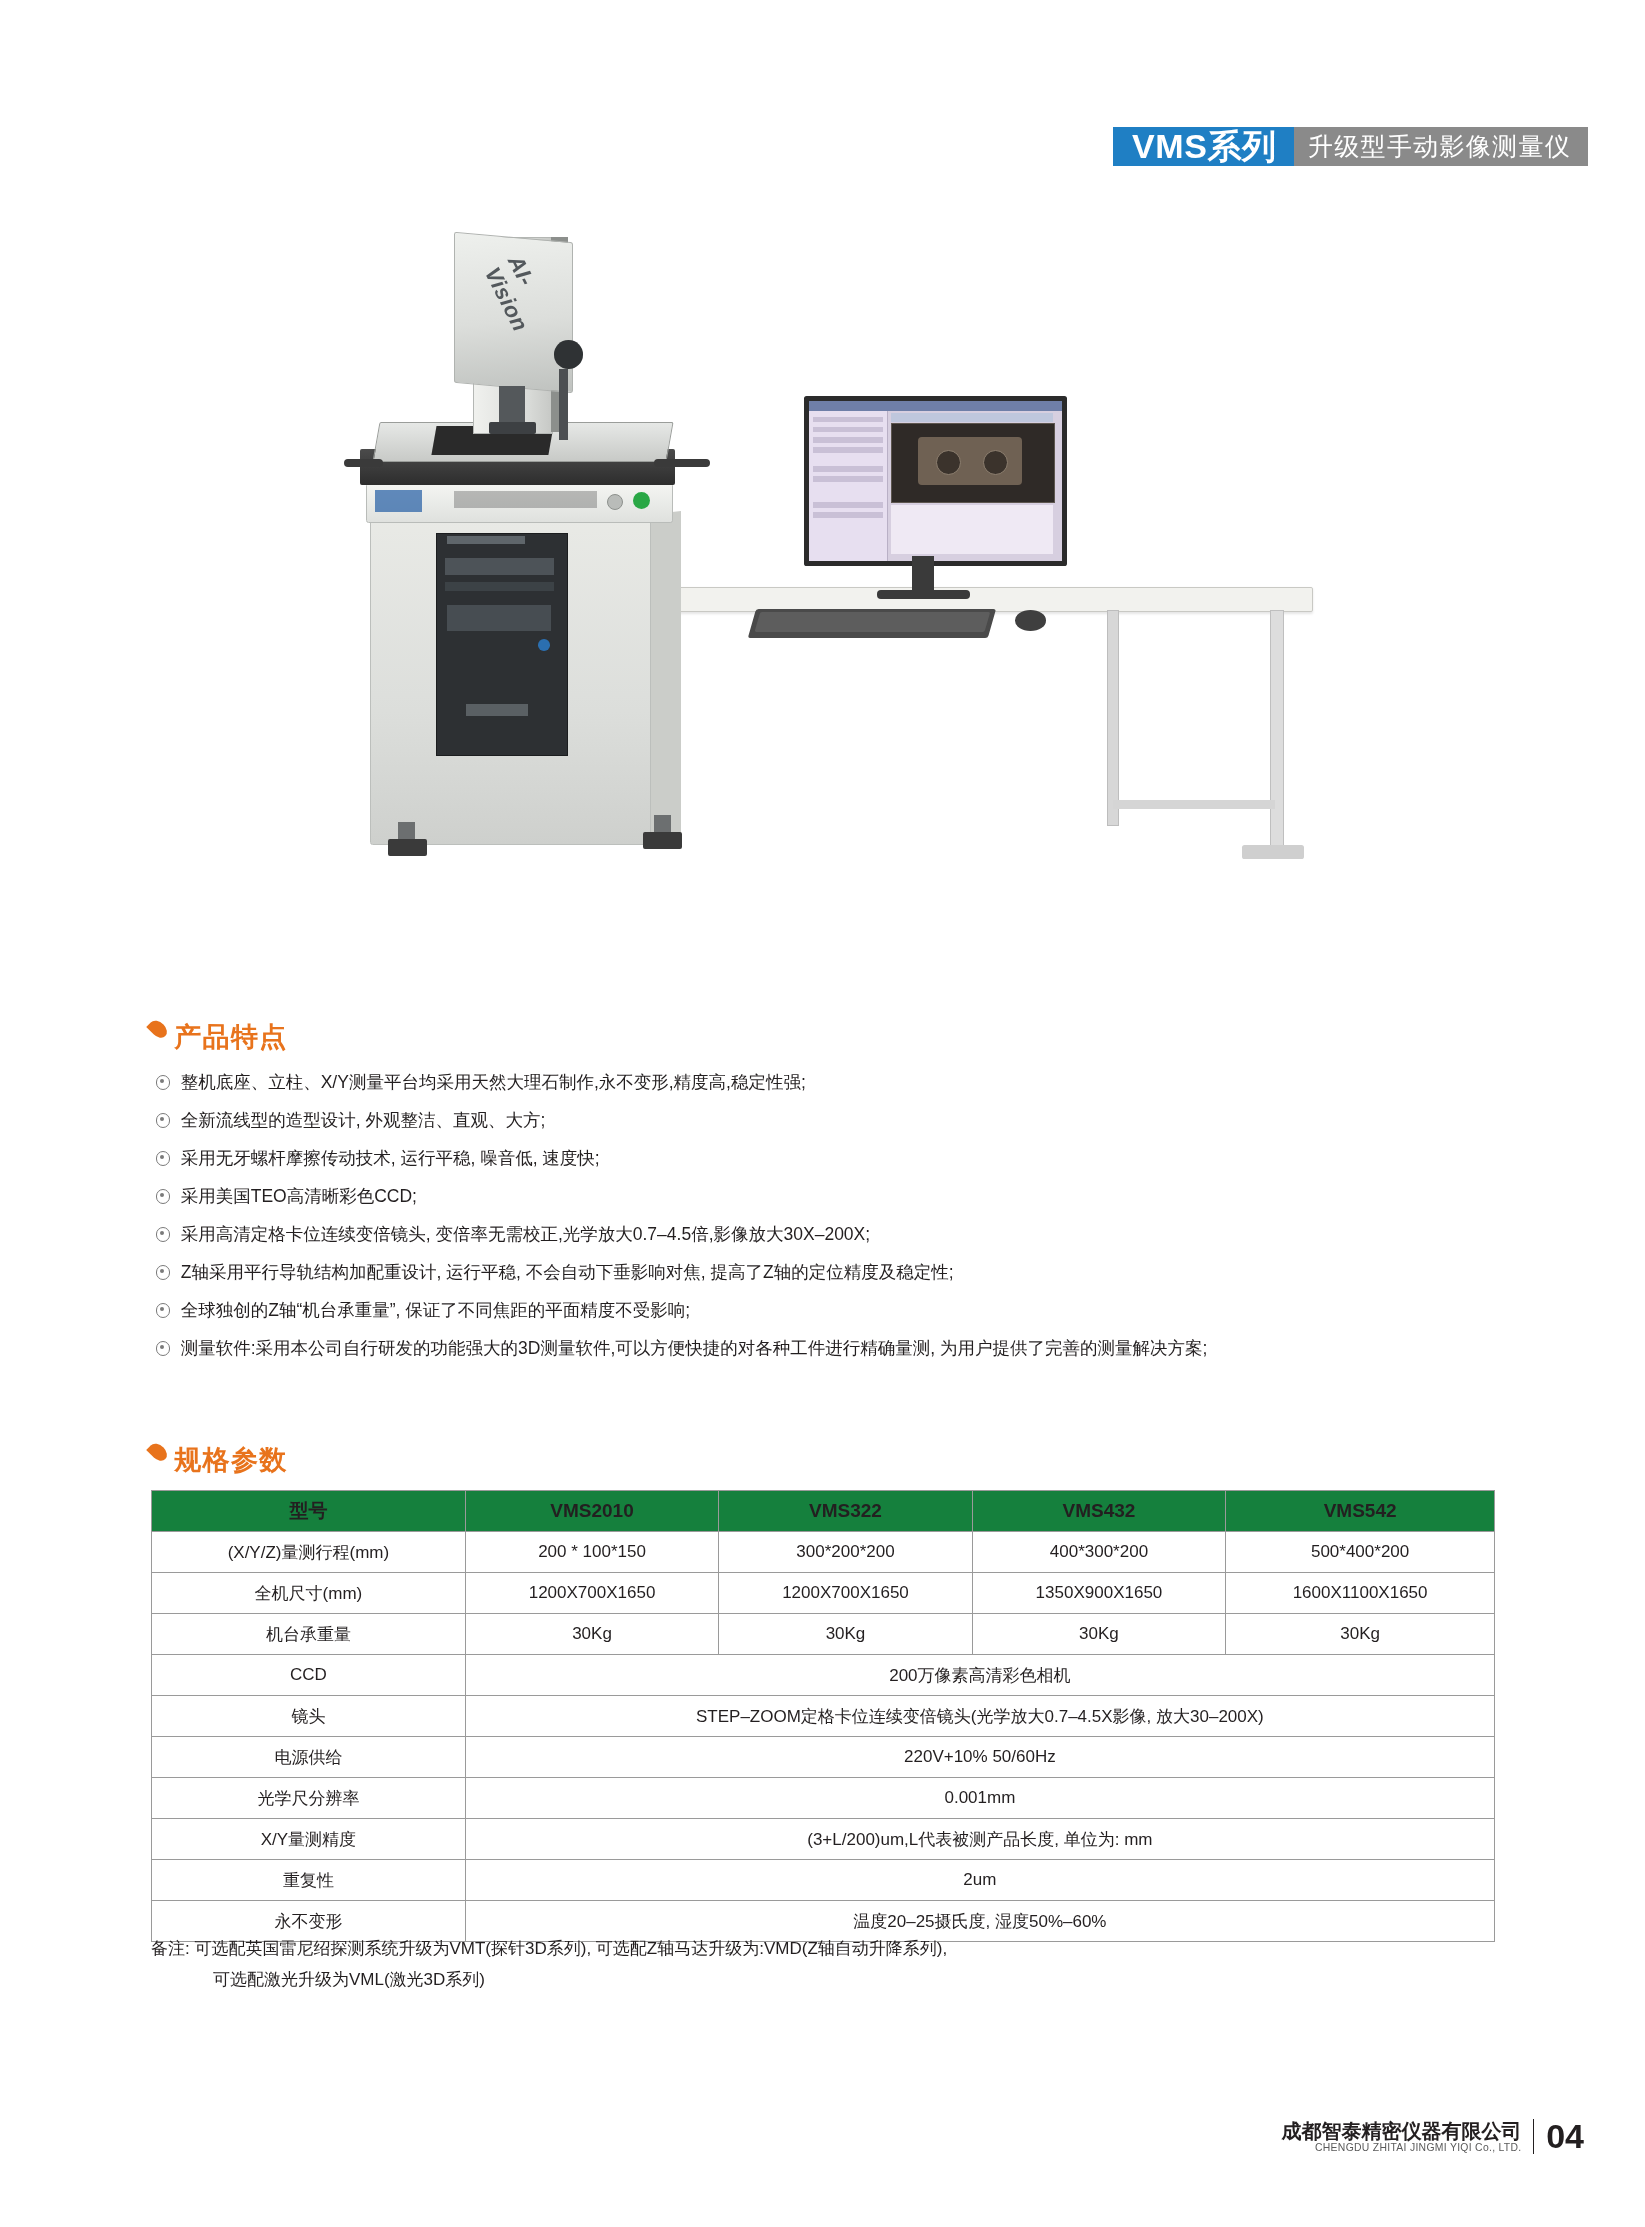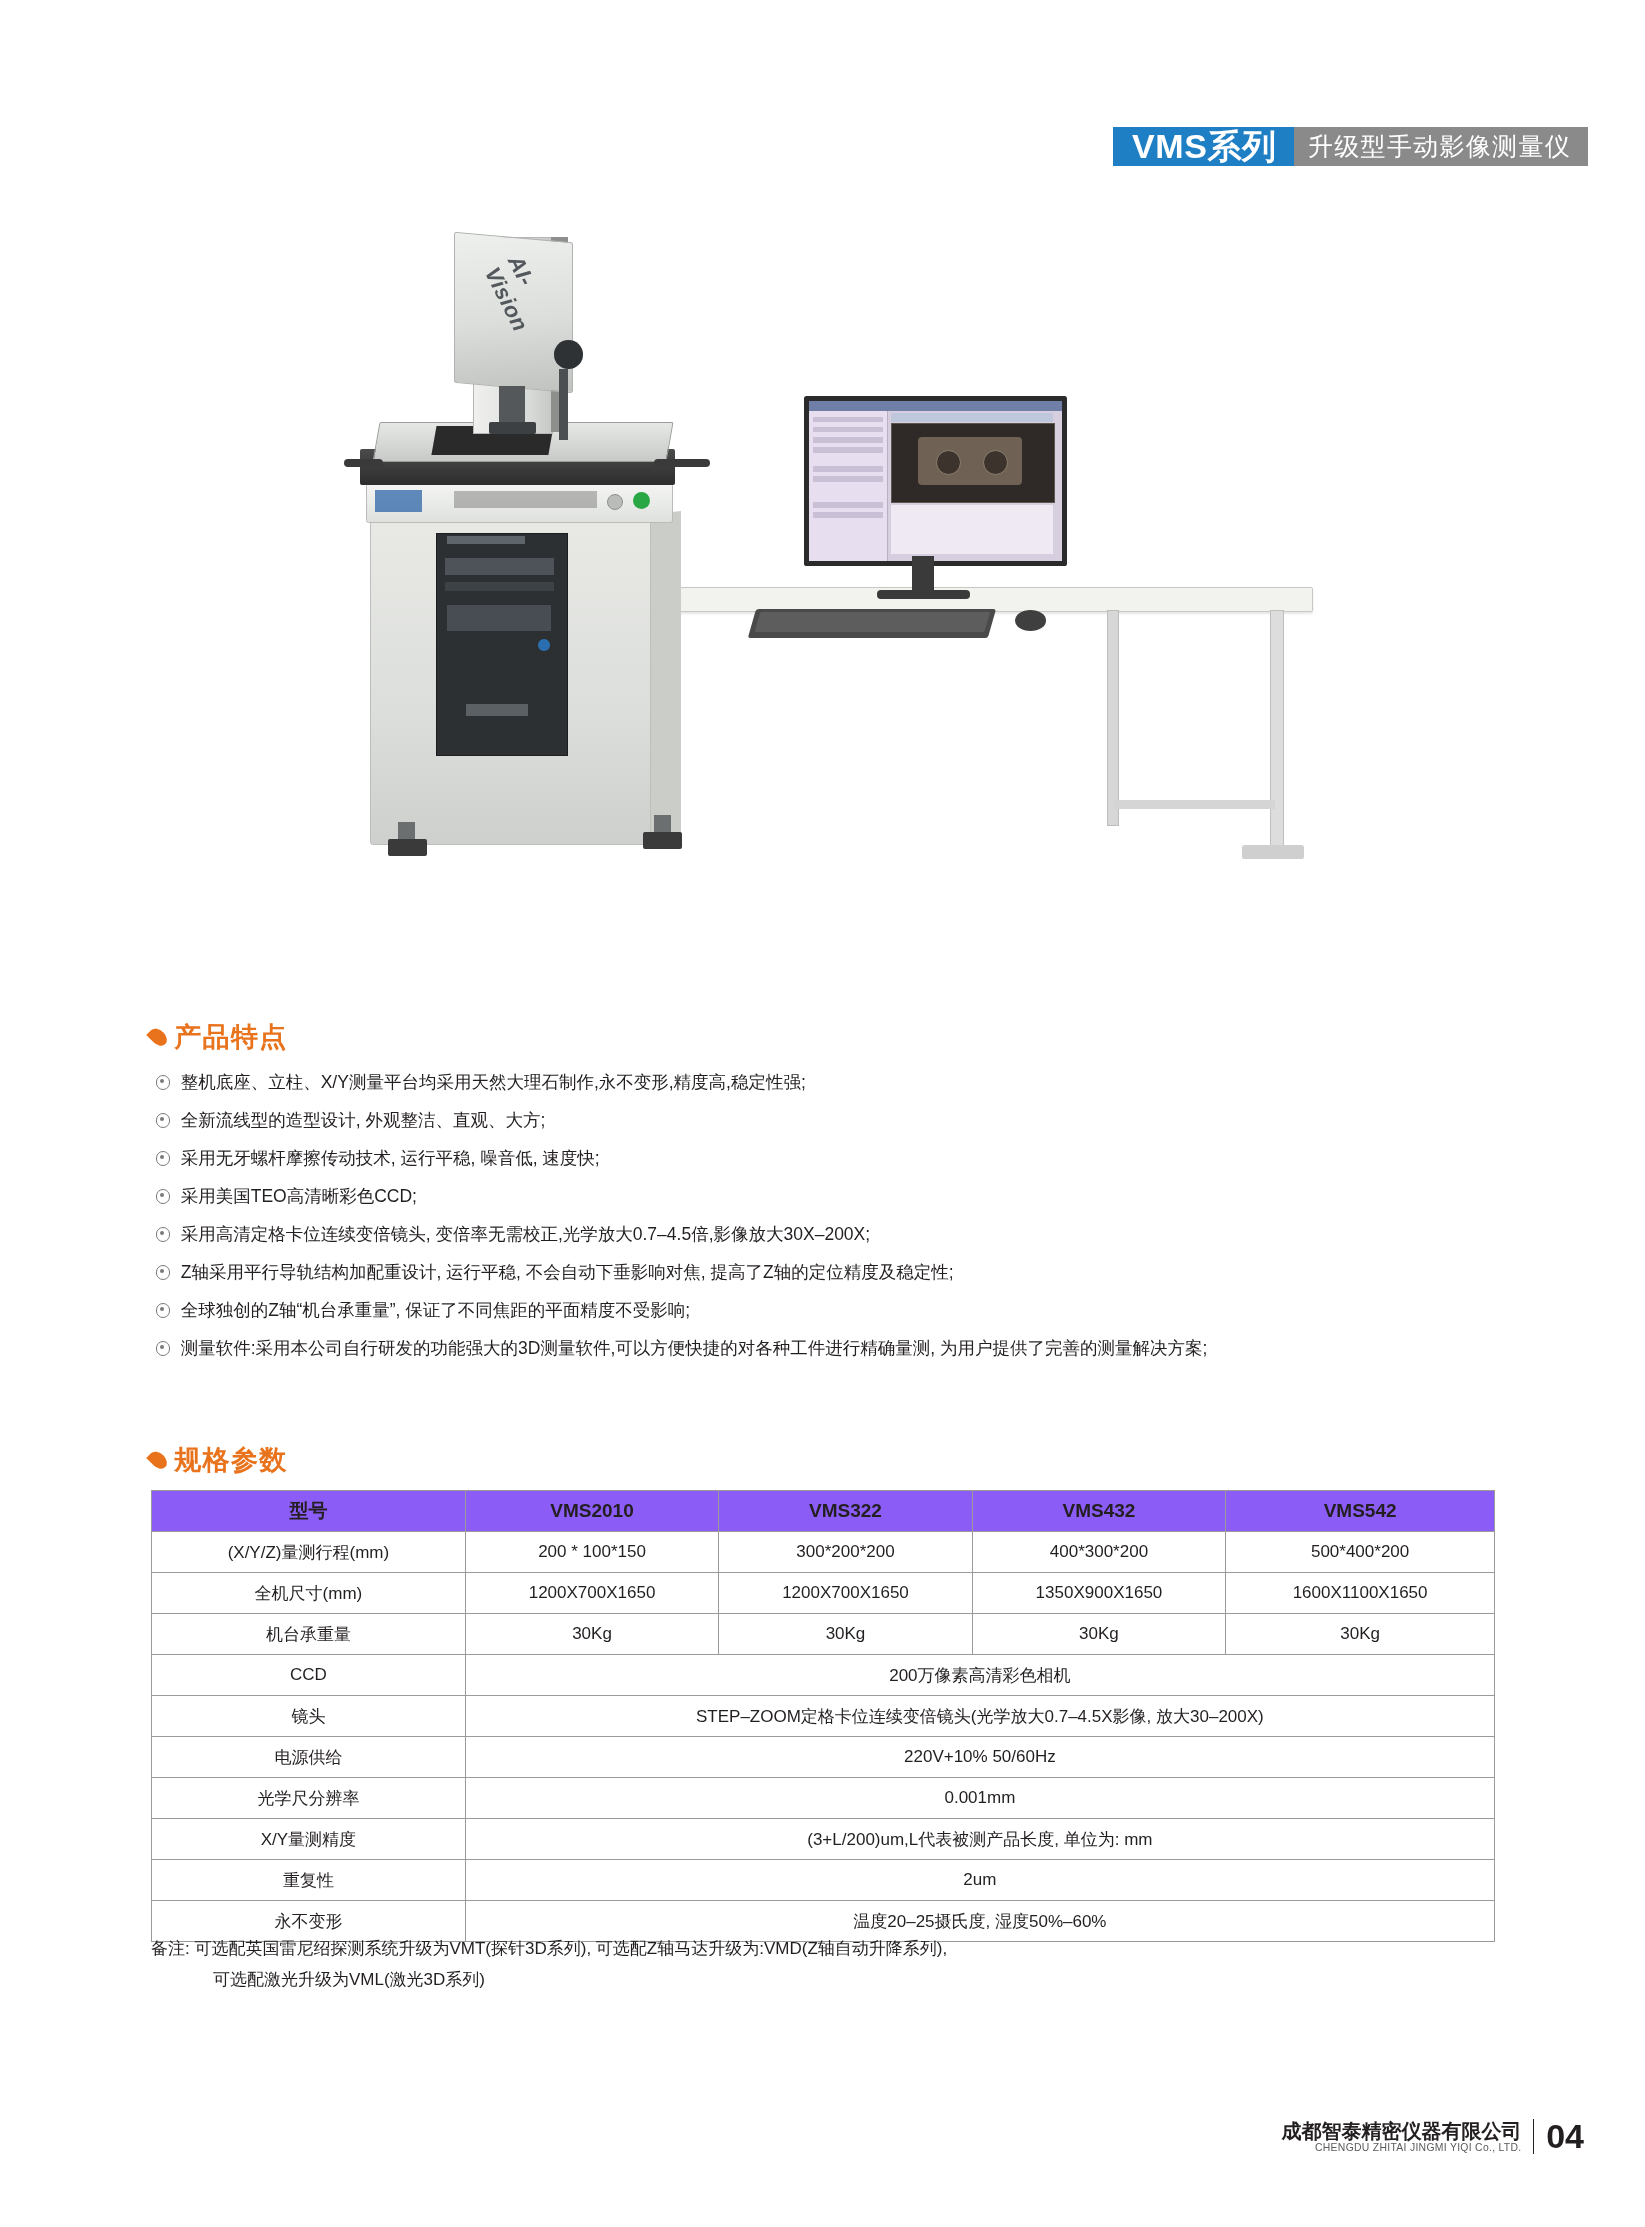--- a/index.html
+++ b/index.html
@@ -522,21 +522,20 @@
     width: 31px;
     height: 21px;
     background: #3f3f3f;
     border-radius: 15.6px / 10.4px;
   }
 
   
   .sec-heading {
     position: absolute;
     display: flex;
-    align-items: center;
     gap: 9px;
     color: #e8731c;
     font-size: 27px;
     font-weight: bold;
     letter-spacing: 1.3px;
   }
   .drop {
     display: inline-block;
     width: 14.3px;
     height: 19.5px;
@@ -593,21 +592,21 @@
   .spec-table td, .spec-table th {
     border: 0.6px solid #9a9a9a;
     text-align: center;
     height: 40px;
     font-weight: normal;
     padding: 0 3.9px;
   }
   .spec-table thead th {
     font-weight: bold;
     font-size: 19px;
-    background: #8b5cf6;
+    background: #15803d;
   }
   .spec-table td.label, .spec-table th.label {
     width: 305px;
   }
   .note {
     position: absolute;
     left: 151px;
     top: 1933px;
     font-size: 17px;
     line-height: 31px;

